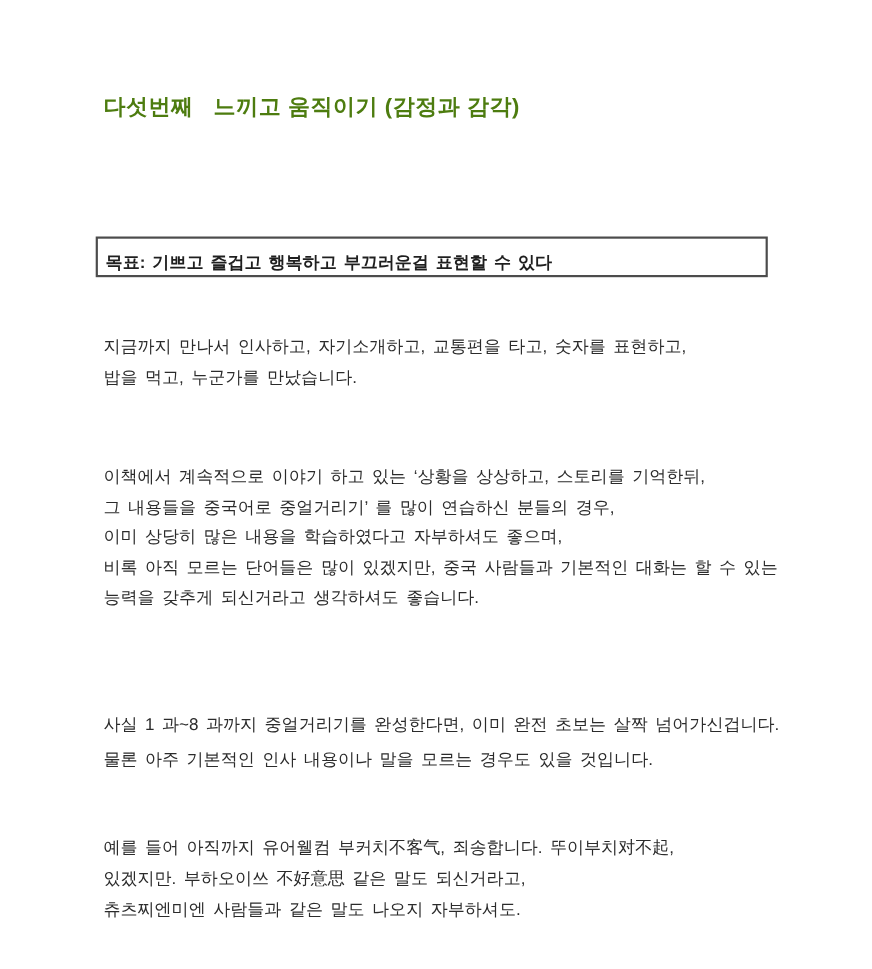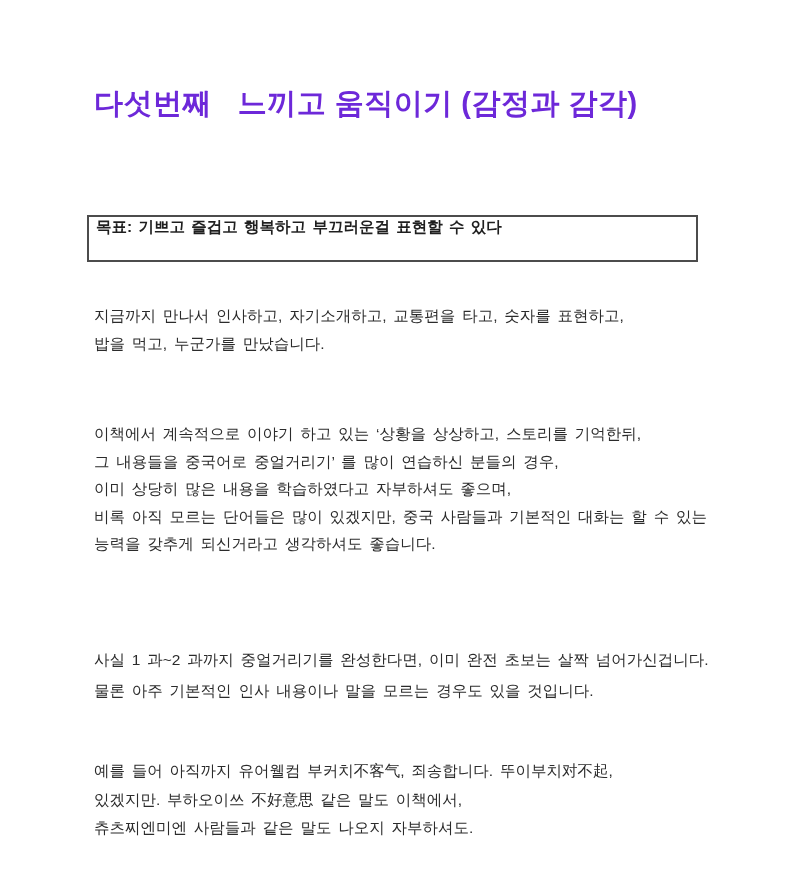--- a/index.html
+++ b/index.html
@@ -9,37 +9,37 @@
     height: 881px;
     background: #ffffff;
     font-family: "Liberation Sans", "DejaVu Sans", sans-serif;
     overflow: hidden;
   }
   .doc-title {
     position: absolute;
     left: 94px;
     top: 84px;
     margin: 0;
-    font-size: 29px;
+    font-size: 20px;
     font-weight: 700;
     letter-spacing: 0.5px;
-    color: #6d28d9;
+    color: #4d7c0f;
     white-space: pre;
   }
   .goal-box {
     position: absolute;
     left: 87px;
     top: 215px;
     width: 611px;
-    height: 47px;
+    height: 37px;
     border: 2px solid #4c4c4c;
     box-sizing: border-box;
     background: #ffffff;
     display: flex;
-    align-items: flex-start;
+    align-items: flex-end;
   }
   .goal-text {
     margin: 0;
     padding-left: 7px;
     font-size: 15.5px;
     font-weight: 700;
     color: #1f1f1f;
     white-space: pre;
     word-spacing: 2px;
   }
@@ -73,20 +73,20 @@
 
   <p class="body-par p1">지금까지 만나서 인사하고, 자기소개하고, 교통편을 타고, 숫자를 표현하고,
 밥을 먹고, 누군가를 만났습니다.</p>
 
   <p class="body-par p2">이책에서 계속적으로 이야기 하고 있는 ‘상황을 상상하고, 스토리를 기억한뒤,
 그 내용들을 중국어로 중얼거리기’ 를 많이 연습하신 분들의 경우,
 이미 상당히 많은 내용을 학습하였다고 자부하셔도 좋으며,
 비록 아직 모르는 단어들은 많이 있겠지만, 중국 사람들과 기본적인 대화는 할 수 있는
 능력을 갖추게 되신거라고 생각하셔도 좋습니다.</p>
 
-  <p class="body-par p3">사실 1 과~2 과까지 중얼거리기를 완성한다면, 이미 완전 초보는 살짝 넘어가신겁니다.
+  <p class="body-par p3">사실 1 과~8 과까지 중얼거리기를 완성한다면, 이미 완전 초보는 살짝 넘어가신겁니다.
 물론 아주 기본적인 인사 내용이나 말을 모르는 경우도 있을 것입니다.</p>
 
   <p class="body-par p4"><span class="seg-regular">예를 들어 아직까지 </span><span class="seg-bold">유어웰컴 부커치不客气, 죄송합니다. 뚜이부치对不起,
-</span><span class="seg-bold">있겠지만. 부하오이쓰 不好意思</span><span class="seg-regular"> 같은 말도 이책에서,
+</span><span class="seg-bold">있겠지만. 부하오이쓰 不好意思</span><span class="seg-regular"> 같은 말도 되신거라고,
 </span><span class="seg-bold">츄츠찌엔미엔 사람들과</span><span class="seg-regular"> 같은 말도 나오지 자부하셔도.</span></p>
 
 </div>
 
 </body></html>

